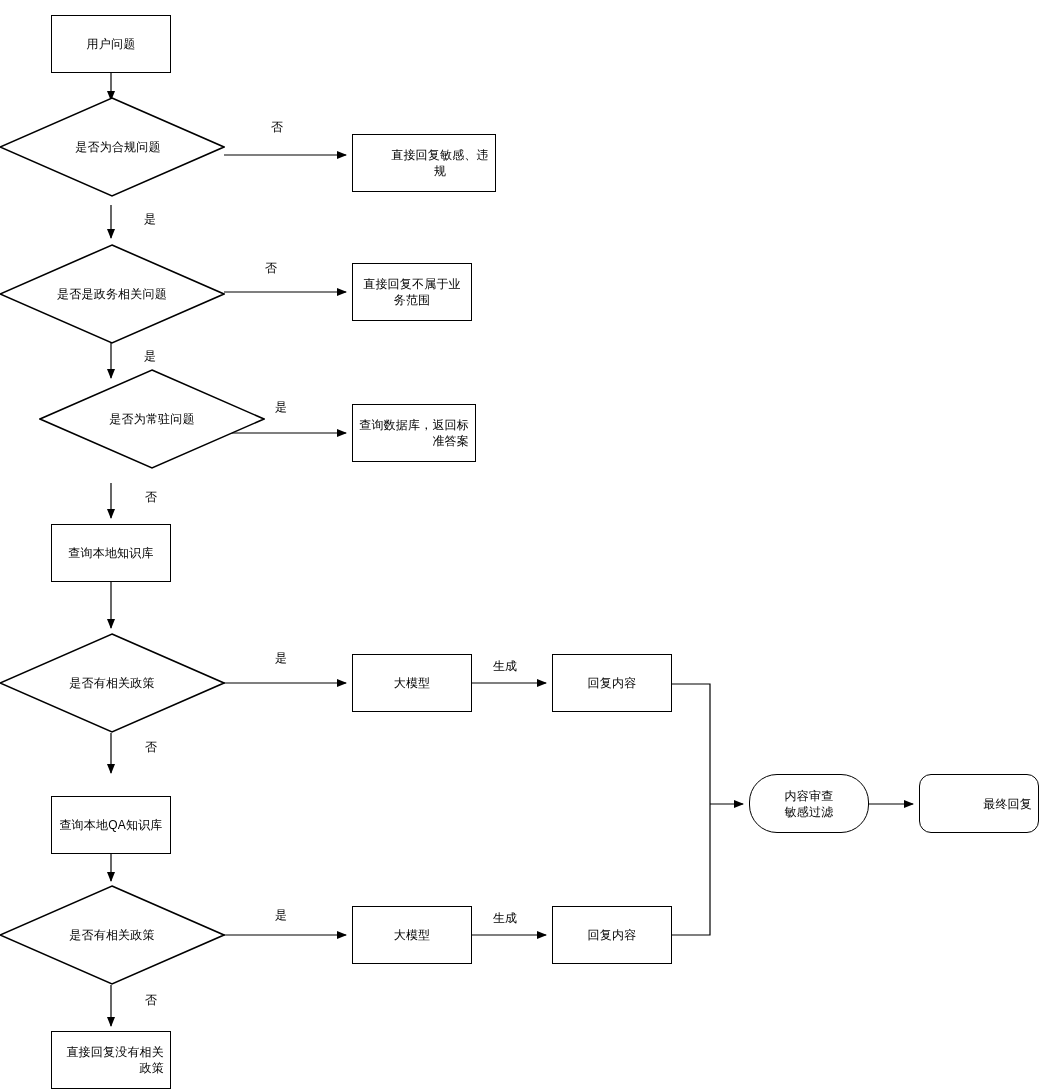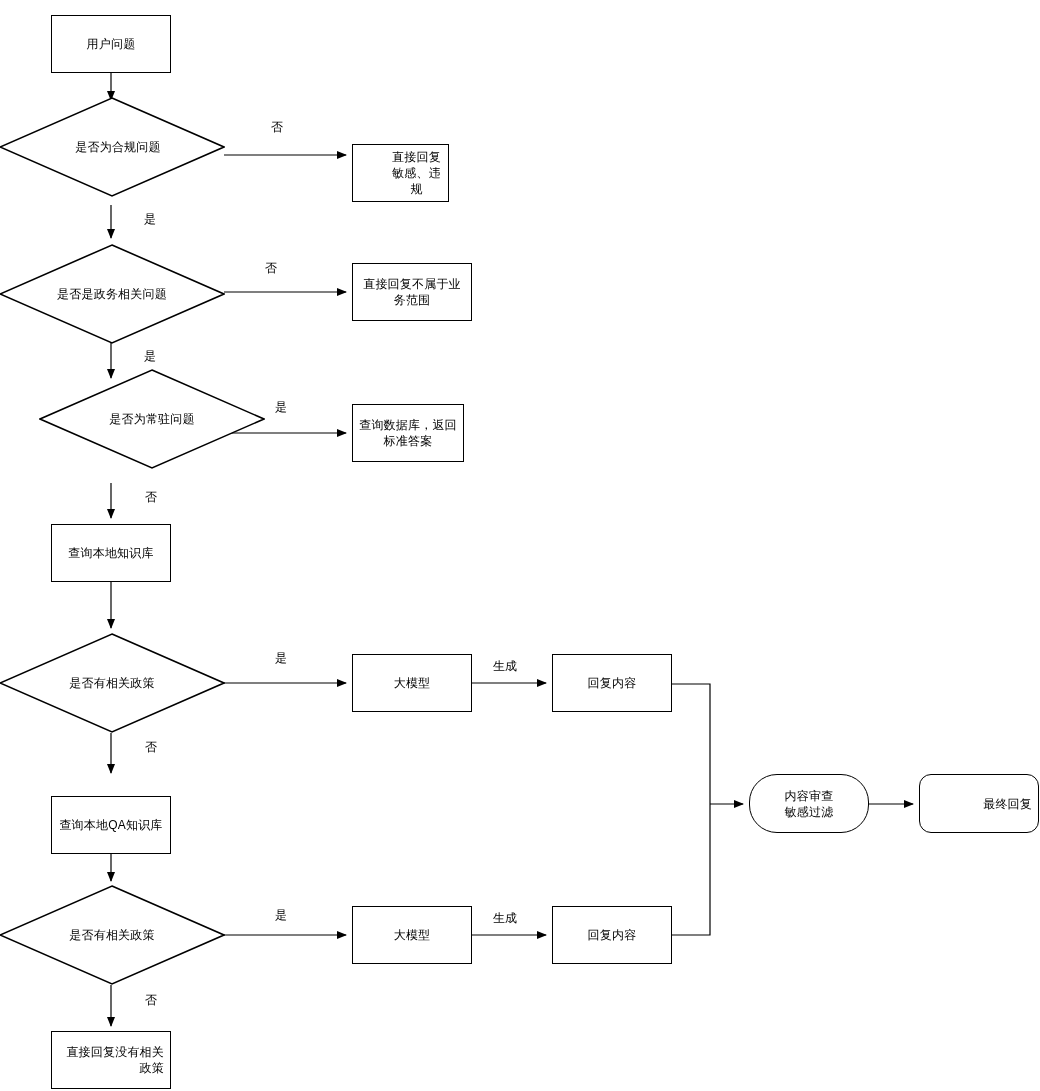--- a/index.html
+++ b/index.html
@@ -162,21 +162,21 @@
     <span class="label">用户问题</span>
   </div>
 
   <div class="node diamond" style="left:-1px; top:97px; width:226px; height:100px;padding-left:12px;">
     <svg class="dia-shape" viewBox="0 0 226 100" preserveAspectRatio="none">
       <polygon points="113,1 225,50 113,99 1,50" fill="#ffffff" stroke="#000000" stroke-width="1.6"></polygon>
     </svg>
     <span class="dia-label">是否为合规问题</span>
   </div>
 
-  <div class="node rect" style="left:352px; top:144px; width:97px; height:58px;padding-left:32px;">
+  <div class="node rect" style="left:352px; top:134px; width:144px; height:58px;padding-left:32px;">
     <span class="label">直接回复敏感、违规</span>
   </div>
 
   <div class="node diamond" style="left:-1px; top:244px; width:226px; height:100px;text-align:center;">
     <svg class="dia-shape" viewBox="0 0 226 100" preserveAspectRatio="none">
       <polygon points="113,1 225,50 113,99 1,50" fill="#ffffff" stroke="#000000" stroke-width="1.6"></polygon>
     </svg>
     <span class="dia-label">是否是政务相关问题</span>
   </div>
 
@@ -184,21 +184,21 @@
     <span class="label">直接回复不属于业务范围</span>
   </div>
 
   <div class="node diamond" style="left:-1px; top:369px; width:226px; height:100px;margin-left:40px;">
     <svg class="dia-shape" viewBox="0 0 226 100" preserveAspectRatio="none">
       <polygon points="113,1 225,50 113,99 1,50" fill="#ffffff" stroke="#000000" stroke-width="1.6"></polygon>
     </svg>
     <span class="dia-label">是否为常驻问题</span>
   </div>
 
-  <div class="node rect" style="left:352px; top:404px; width:112px; height:58px;">
+  <div class="node rect" style="left:352px; top:404px; width:124px; height:58px;text-align:right;">
     <span class="label">查询数据库，返回标准答案</span>
   </div>
 
   <div class="node rect" style="left:51px; top:524px; width:120px; height:58px;">
     <span class="label">查询本地知识库</span>
   </div>
 
   <div class="node diamond" style="left:-1px; top:633px; width:226px; height:100px;">
     <svg class="dia-shape" viewBox="0 0 226 100" preserveAspectRatio="none">
       <polygon points="113,1 225,50 113,99 1,50" fill="#ffffff" stroke="#000000" stroke-width="1.6"></polygon>

